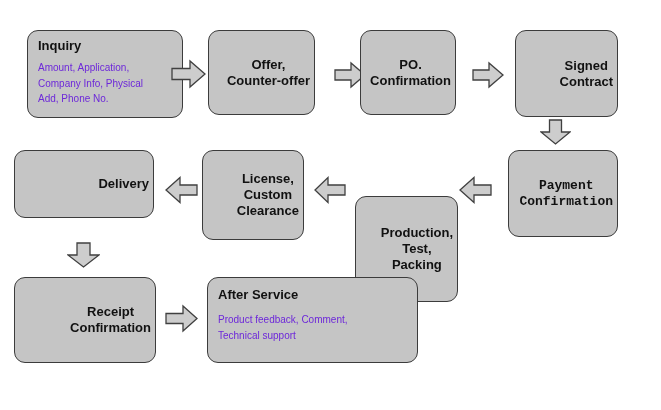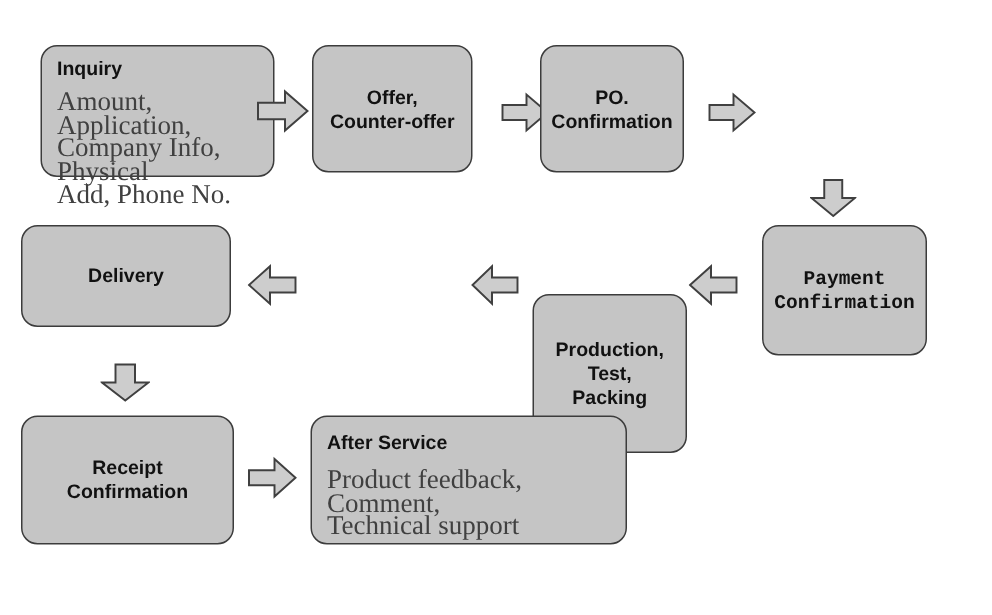--- a/index.html
+++ b/index.html
@@ -17,42 +17,41 @@
   .node {
     position: absolute;
     background: #c5c5c5;
     border: 1.5px solid #3c3c3c;
     border-radius: 11px;
   }
 
   .node.center {
     display: flex;
     align-items: center;
-    justify-content: center;
+    justify-content: flex-end;
     text-align: center;
     font-weight: bold;
     font-size: 13px;
     line-height: 16px;
     padding: 4px;
   }
 
   .node.detail { padding: 7px 10px 6px 10px; }
 
   .detail-title {
     font-weight: bold;
     font-size: 13px;
     line-height: 16px;
   }
 
   .detail-body {
-    font-size: 18px;
+    font-size: 10px;
     line-height: 15.5px;
-    color: #404040;
+    color: #6d28d9;
     margin-top: 6px;
-    font-family: Liberation Serif, serif;
   }
 
   .after-body { margin-top: 9px; }
 
   .label, .detail-body { white-space: pre-line; }
 
   .arrow { position: absolute; }
   .arrow svg { display: block; }
   .arrow polygon {
     fill: #cdcdcd;
@@ -94,20 +93,24 @@
     <span class="label">PO.
 Confirmation</span>
   </div>
 
   <div class="arrow" style="left:472px; top:61px;">
     <svg width="32" height="28" viewBox="0 0 32 28">
       <polygon points="1,9 17,9 17,2 31,14 17,26 17,19 1,19"></polygon>
     </svg>
   </div>
 
+  <div class="node center" style="left:515px; top:30px; width:103px; height:87px;">
+    <span class="label">Signed
+Contract</span>
+  </div>
 
   <div class="arrow" style="left:540px; top:119px;">
     <svg width="31" height="26" viewBox="0 0 31 26">
       <polygon points="9.5,1 21.5,1 21.5,13 30,13 15.5,25 1,13 9.5,13"></polygon>
     </svg>
   </div>
 
   <div class="node center" style="left:508px; top:150px; width:110px; height:87px;font-family:Liberation Mono, monospace;">
     <span class="label">Payment
 Confirmation</span>
@@ -124,20 +127,25 @@
 Test,
 Packing</span>
   </div>
 
   <div class="arrow" style="left:314px; top:175px;">
     <svg width="32" height="30" viewBox="0 0 32 30">
       <polygon points="31,10 14,10 14,2.5 1,15 14,27.5 14,20 31,20"></polygon>
     </svg>
   </div>
 
+  <div class="node center" style="left:202px; top:150px; width:102px; height:90px;">
+    <span class="label">License,
+Custom
+Clearance</span>
+  </div>
 
   <div class="arrow" style="left:165px; top:175px;">
     <svg width="33" height="30" viewBox="0 0 33 30">
       <polygon points="32,10 15,10 15,2.5 1,15 15,27.5 15,20 32,20"></polygon>
     </svg>
   </div>
 
   <div class="node center" style="left:14px; top:150px; width:140px; height:68px;">
     <span class="label">Delivery</span>
   </div>

